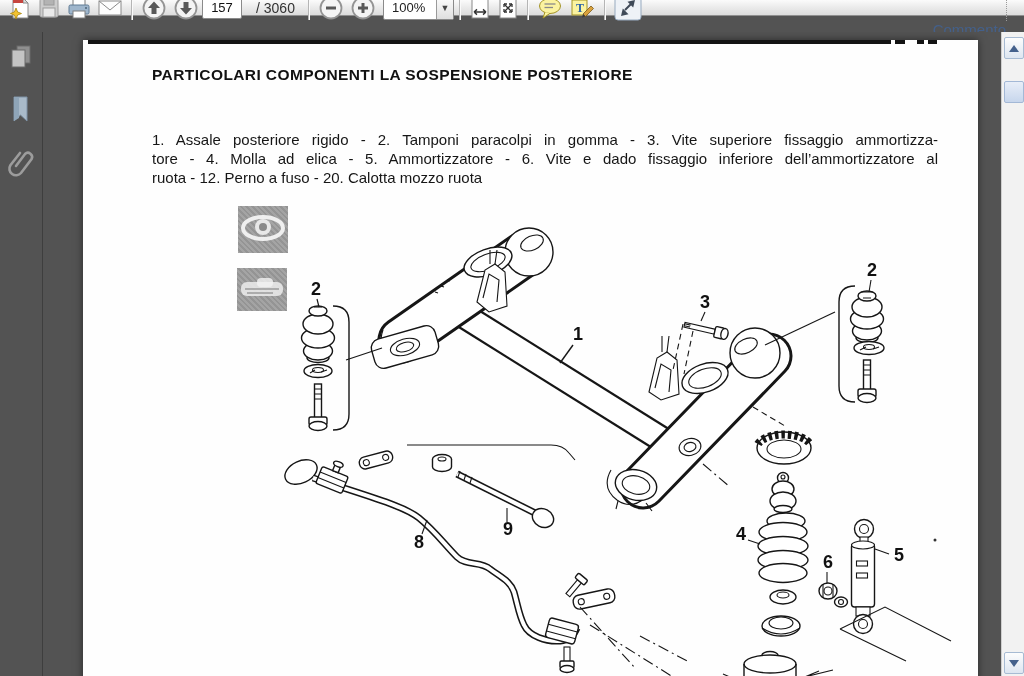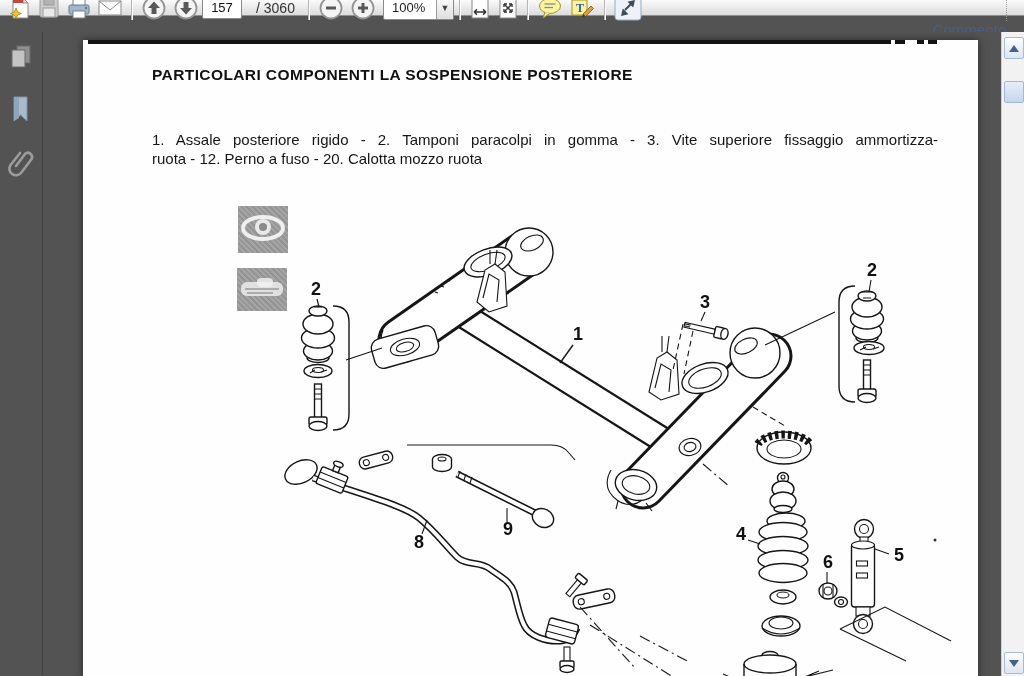--- a/index.html
+++ b/index.html
@@ -199,20 +199,21 @@
 
         <div class="cutbar" style="left:5px;width:803px;"></div>
         <div class="cutbar" style="left:812px;width:10px;"></div>
         <div class="cutbar" style="left:834px;width:7px;"></div>
         <div class="cutbar" style="left:845px;width:9px;"></div>
 
         <div class="pg-title">PARTICOLARI COMPONENTI LA SOSPENSIONE POSTERIORE</div>
 
         <div class="legend">
           <div>1. Assale posteriore rigido - 2. Tamponi paracolpi in gomma - 3. Vite superiore fissaggio ammortizza-</div>
+          <div>tore - 4. Molla ad elica - 5. Ammortizzatore - 6. Vite e dado fissaggio inferiore dell’ammortizzatore al</div>
           <div>ruota - 12. Perno a fuso - 20. Calotta mozzo ruota</div>
         </div>
 
         <div class="stamp st1">
           <svg width="50" height="47">
             <ellipse cx="25" cy="22" rx="20" ry="11" fill="none" stroke="#efefef" stroke-width="4"></ellipse>
             <circle cx="25" cy="21" r="8" fill="#e8e8e8"></circle>
             <circle cx="25" cy="21" r="4" fill="#8a8a8a"></circle>
           </svg>
         </div>

